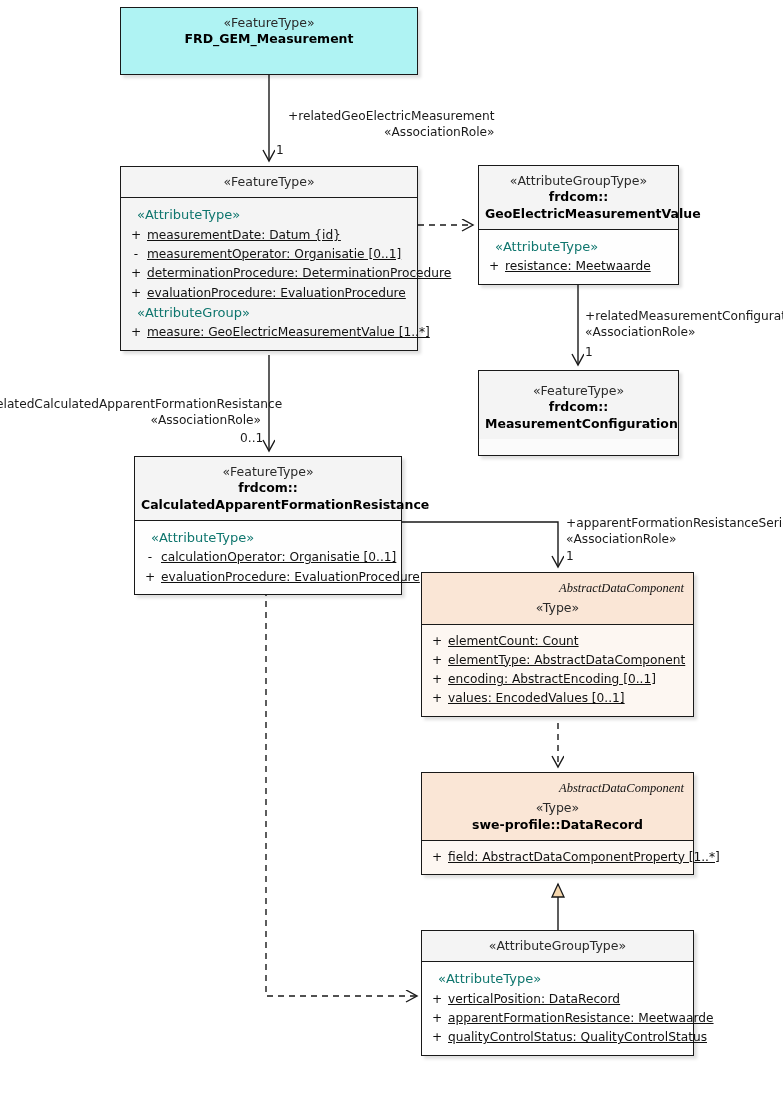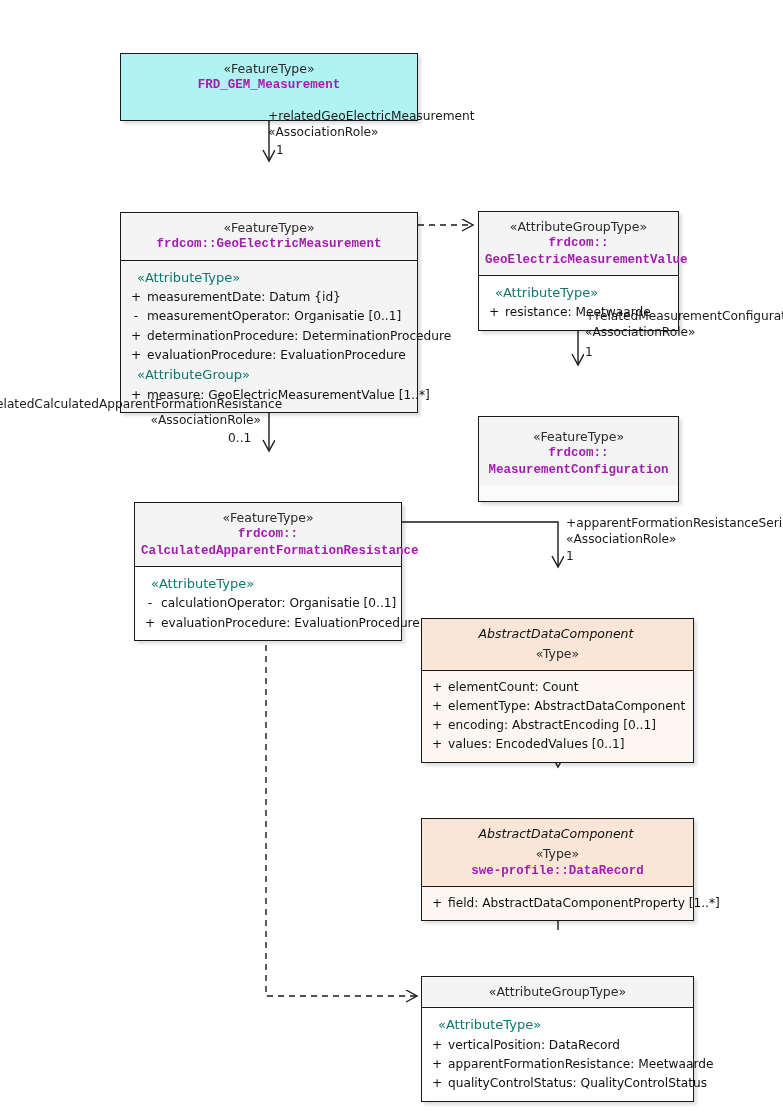--- a/index.html
+++ b/index.html
@@ -23,53 +23,53 @@
     pointer-events: none;
   }
   
   .uml-class {
     position: absolute;
     box-sizing: border-box;
     border: 1.6px solid #191919;
     box-shadow: 3px 3px 3px rgba(0,0,0,0.13);
     background: #f4f4f4;
     z-index: 3;
-    margin-top: 46px;
   }
   .uml-head {
     padding: 7px 6px 7px 6px;
     text-align: center;
     line-height: 1.3;
   }
   .uml-body {
     border-top: 1.6px solid #191919;
     padding: 7px 4px 7px 4px;
   }
   .stereo {
     font-size: 12.5px;
     color: #2a2a2a;
     display: block;
     white-space: nowrap;
   }
   .cname {
     font-size: 12.5px;
     font-weight: bold;
-    color: #a21caf;
+    color: #000000;
     display: block;
     white-space: nowrap;
-    font-family: Liberation Mono, monospace;
   }
   .abstract-name {
     font-size: 12.5px;
     font-style: italic;
     color: #111;
     display: block;
+    text-align: right;
     padding-right: 3px;
     margin-bottom: 4px;
     white-space: nowrap;
+    font-family: Liberation Serif, serif;
   }
   .grp {
     font-size: 13px;
     color: #0f766e;
     padding-left: 12px;
     line-height: 1.58;
     white-space: nowrap;
   }
   .attr {
     font-size: 12.2px;
@@ -77,21 +77,21 @@
     line-height: 1.58;
     white-space: nowrap;
     display: flex;
   }
   .attr .vis {
     display: inline-block;
     width: 22px;
     text-align: center;
     flex: 0 0 22px;
   }
-  .attr .txt { flex: 1 1 auto; }
+  .attr .txt { flex: 1 1 auto; text-decoration: underline; }
 
   
   .box-cyan   { background: #aff3f3; }
   .box-grey   { background: #f4f4f4; }
   .box-peach  { background: #fae6d6; }
   .box-peach .uml-body { background: #fdf7f2; }
   .box-peach .uml-head { background: #fae6d6; }
   .box-white  { background: #fbfbfb; }
   .box-white .uml-head { background: #f4f4f4; }
   .box-white .uml-body { background: #fefefe; }
@@ -167,21 +167,20 @@
   <div class="uml-class box-cyan" style="left:120px; top:7px; width:298px; height:68px;">
     <div class="uml-head">
       <span class="stereo">«FeatureType»</span>
       <span class="cname">FRD_GEM_Measurement</span>
     </div>
   </div>
 
   <div class="uml-class box-grey" style="left:120px; top:166px; width:298px;">
     <div class="uml-head">
       <span class="stereo">«FeatureType»</span>
-      <span class="cname">frdcom::GeoElectricMeasurement</span>
     </div>
     <div class="uml-body">
       <div class="grp">«AttributeType»</div>
       <div class="attr">
         <span class="vis">+</span>
         <span class="txt">measurementDate: Datum {id}</span>
       </div>
       <div class="attr">
         <span class="vis">-</span>
         <span class="txt">measurementOperator: Organisatie [0..1]</span>
@@ -297,37 +296,37 @@
         <span class="vis">+</span>
         <span class="txt">apparentFormationResistance: Meetwaarde</span>
       </div>
       <div class="attr">
         <span class="vis">+</span>
         <span class="txt">qualityControlStatus: QualityControlStatus</span>
       </div>
     </div>
   </div>
 
-  <div class="edge-label" style="left:268px; top:108px;">
+  <div class="edge-label" style="left:288px; top:108px;text-align:right;">
     <div>+relatedGeoElectricMeasurement</div>
     <div>«AssociationRole»</div>
   </div>
   <div class="mult" style="left:276px; top:143px;">1</div>
 
   <div class="edge-label" style="left:585px; top:308px;">
     <div>+relatedMeasurementConfiguration</div>
     <div>«AssociationRole»</div>
   </div>
   <div class="mult" style="left:585px; top:345px;">1</div>
 
   <div class="edge-label r" style="left:-4px; top:396px; width:265px;">
     <div>elatedCalculatedApparentFormationResistance</div>
     <div>«AssociationRole»</div>
   </div>
-  <div class="mult" style="left:228px; top:431px;">0..1</div>
+  <div class="mult" style="left:240px; top:431px;">0..1</div>
 
   <div class="edge-label" style="left:566px; top:515px;">
     <div>+apparentFormationResistanceSeries</div>
     <div>«AssociationRole»</div>
   </div>
   <div class="mult" style="left:566px; top:549px;">1</div>
 
 </div>
 
 </body></html>

